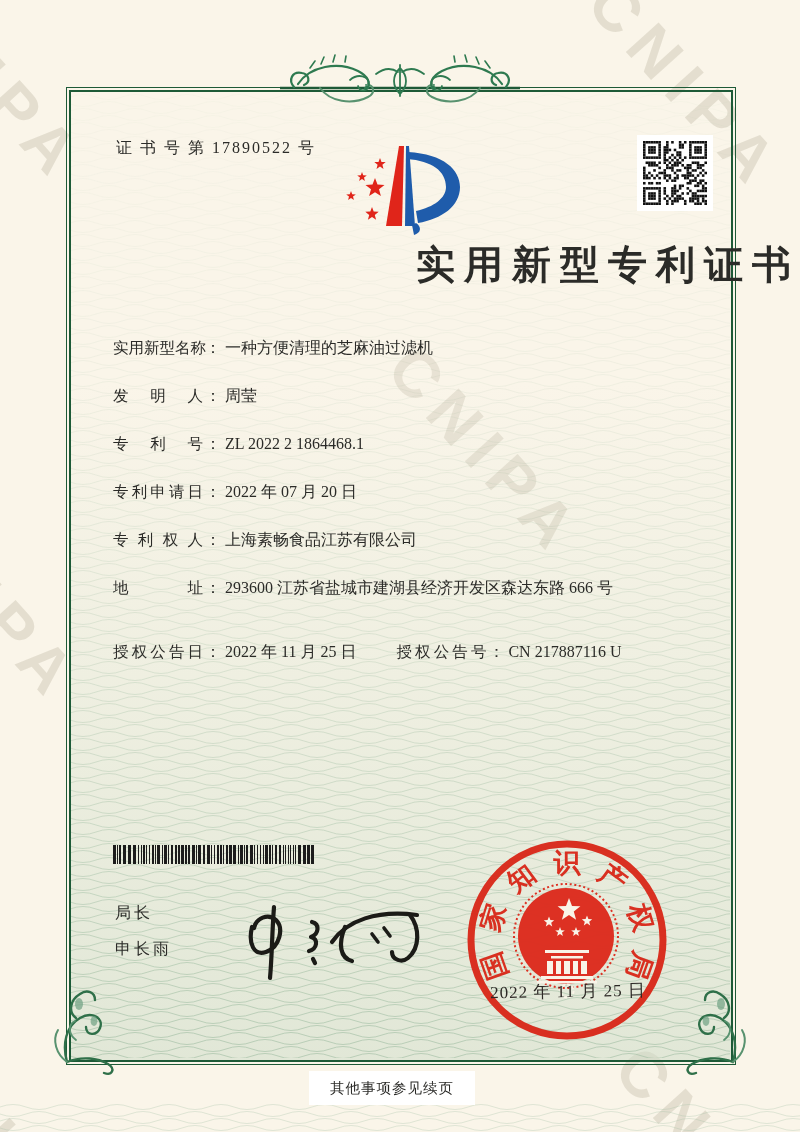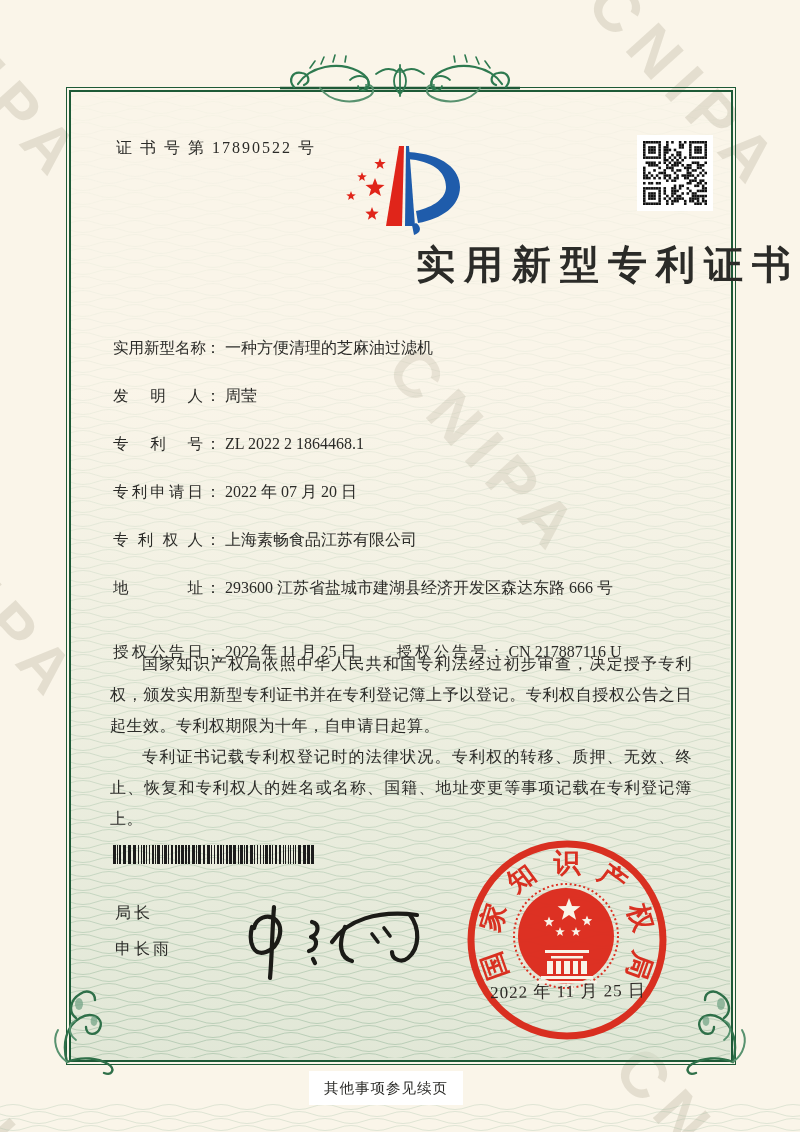--- a/index.html
+++ b/index.html
@@ -32,21 +32,21 @@
   .paras p{margin:0;font-size:16px;line-height:31px;text-indent:2em;text-align:justify;letter-spacing:.5px;}
   .barcode{position:absolute;left:113px;top:845px;z-index:4;}
   .signer-title{position:absolute;left:115px;top:903px;font-size:16px;letter-spacing:3px;z-index:4;}
   .signer-name{position:absolute;left:115px;top:939px;font-size:16px;letter-spacing:3px;z-index:4;}
   .sig{position:absolute;left:232px;top:882px;z-index:5;}
   .seal{position:absolute;left:461px;top:834px;z-index:5;opacity:.97;}
   .seal-date{position:absolute;left:488px;top:980px;width:160px;text-align:center;font-size:17px;
              color:#2c2825;letter-spacing:1px;transform:rotate(-1deg);z-index:6;white-space:nowrap;}
   .page-info{position:absolute;left:0;top:1032px;width:772px;text-align:center;font-size:14px;
              letter-spacing:2px;z-index:4;margin-top:44px;}
-  .note-box{position:absolute;left:309px;top:1071px;width:154px;height:34px;background:#ffffff;
+  .note-box{position:absolute;left:309px;top:1071px;width:166px;height:34px;background:#ffffff;
             line-height:34px;text-align:center;font-size:14.5px;letter-spacing:1px;z-index:4;}
 </style>
 </head>
 <body>
 
 <div class="page">
 
   <div class="wm" style="left:-70px;top:-42px;">CNIPA</div>
   <div class="wm" style="left:628px;top:-34px;">CNIPA</div>
   <div class="wm" style="left:428px;top:332px;z-index:2;color:rgba(168,158,135,.22);">CNIPA</div>
@@ -584,24 +584,20 @@
   <div class="frow" style="top:528px;">
     <span class="flabel">专利权人</span><span class="fcolon">：</span><span class="fvalue">上海素畅食品江苏有限公司</span>
   </div>
   <div class="frow" style="top:576px;">
     <span class="flabel">地址</span><span class="fcolon">：</span><span class="fvalue">293600 江苏省盐城市建湖县经济开发区森达东路 666 号</span>
   </div>
   <div class="frow" style="top:640px;">
     <span class="flabel">授权公告日</span><span class="fcolon">：</span><span class="fvalue">2022 年 11 月 25 日</span><span class="pair2"><span class="flabel">授权公告号</span><span class="fcolon">：</span><span class="fvalue">CN 217887116 U</span></span>
   </div>
 
-  <div class="paras">
-    <p>国家知识产权局依照中华人民共和国专利法经过初步审查，决定授予专利权，颁发实用新型专利证书并在专利登记簿上予以登记。专利权自授权公告之日起生效。专利权期限为十年，自申请日起算。</p>
-    <p>专利证书记载专利权登记时的法律状况。专利权的转移、质押、无效、终止、恢复和专利权人的姓名或名称、国籍、地址变更等事项记载在专利登记簿上。</p>
-  </div>
 
   <svg class="barcode" id="barcode" width="206" height="19">
       <rect x="0" y="0" width="3" height="19" fill="#1c1c1c"></rect>
       <rect x="4" y="0" width="1" height="19" fill="#1c1c1c"></rect>
       <rect x="6" y="0" width="2" height="19" fill="#1c1c1c"></rect>
       <rect x="10" y="0" width="3" height="19" fill="#1c1c1c"></rect>
       <rect x="15" y="0" width="3" height="19" fill="#1c1c1c"></rect>
       <rect x="20" y="0" width="3" height="19" fill="#1c1c1c"></rect>
       <rect x="25" y="0" width="1" height="19" fill="#1c1c1c"></rect>
       <rect x="28" y="0" width="1" height="19" fill="#1c1c1c"></rect>

